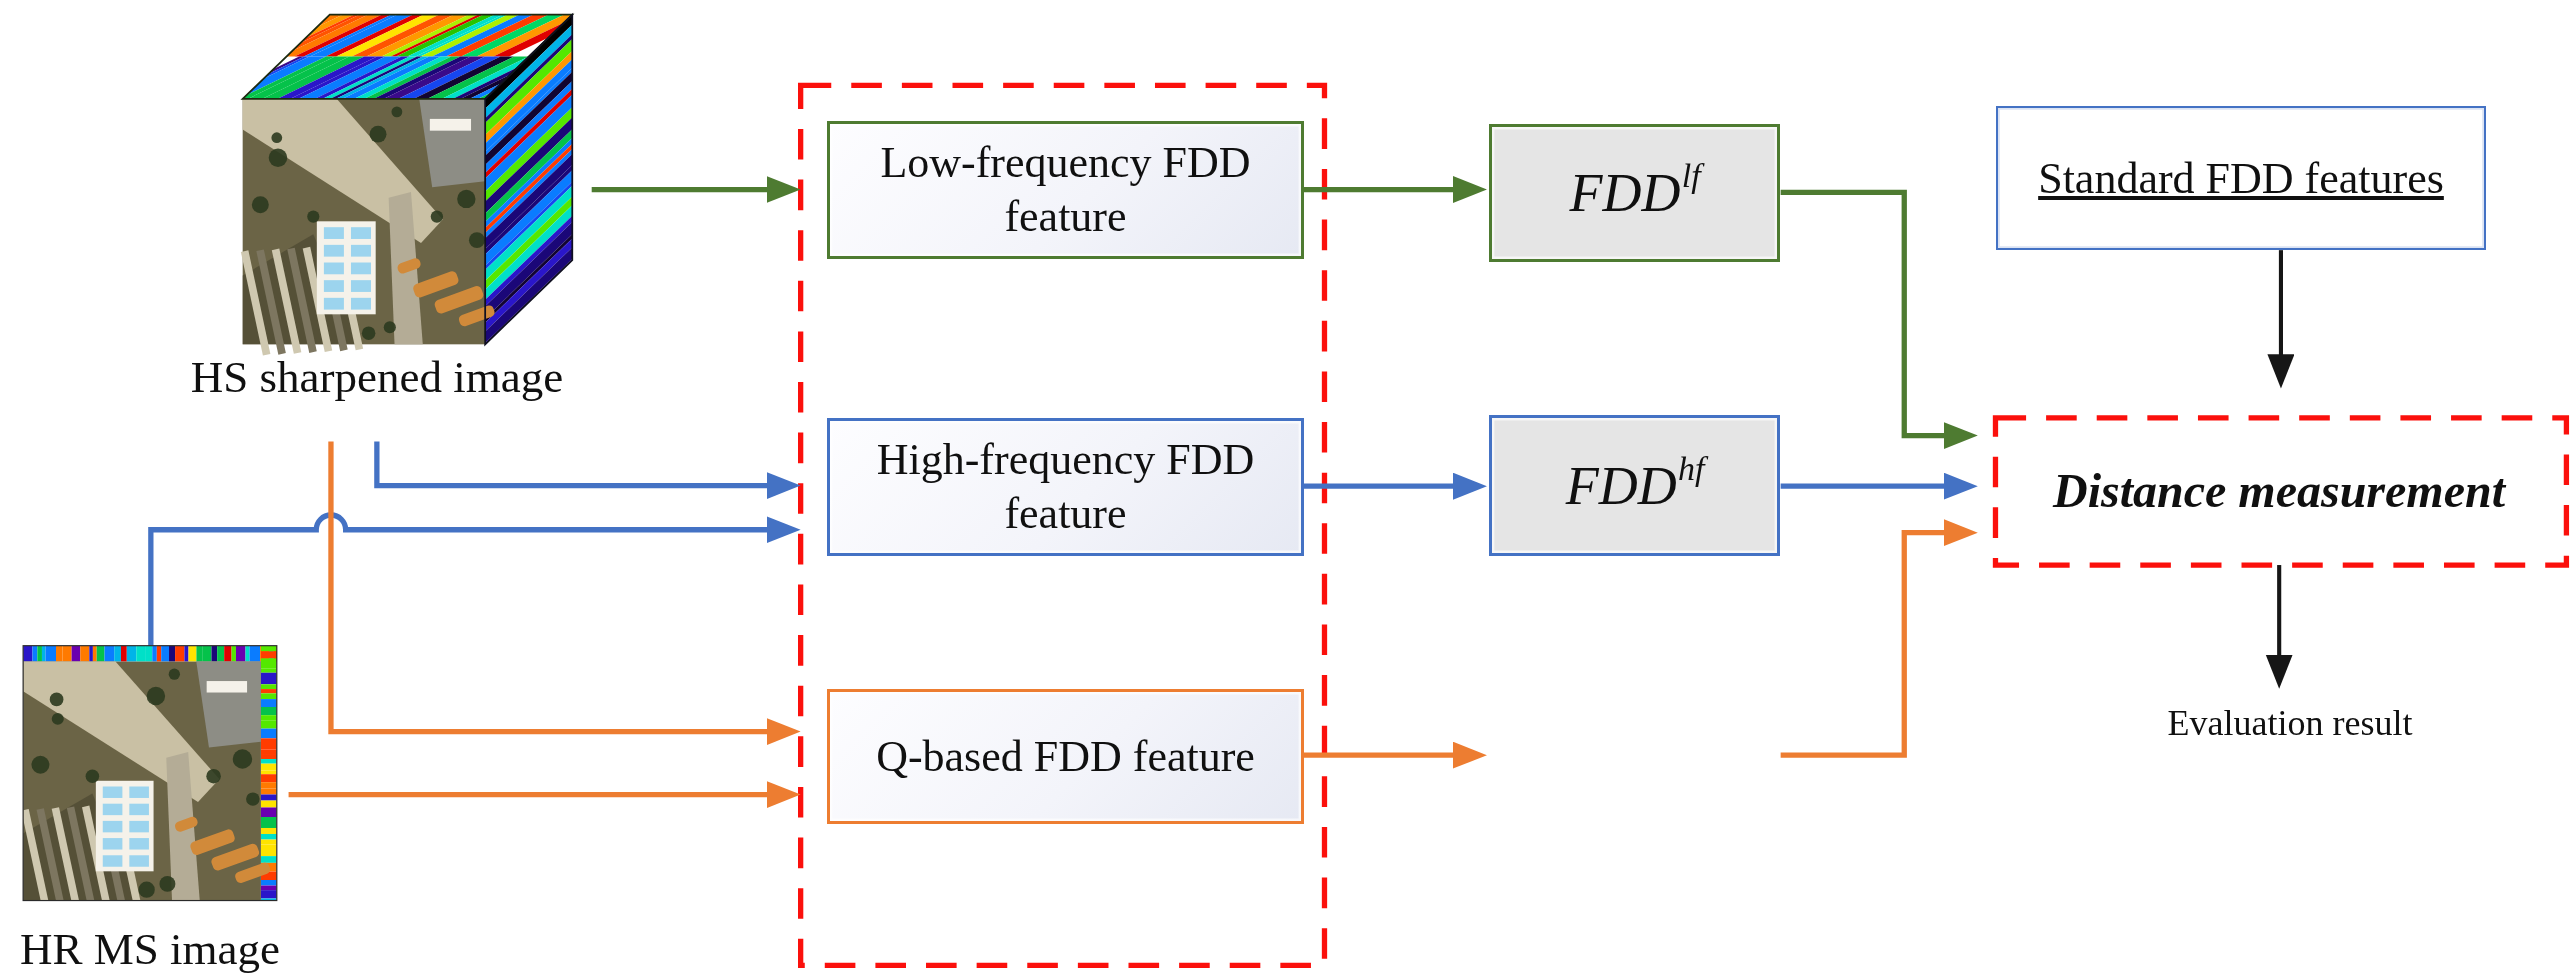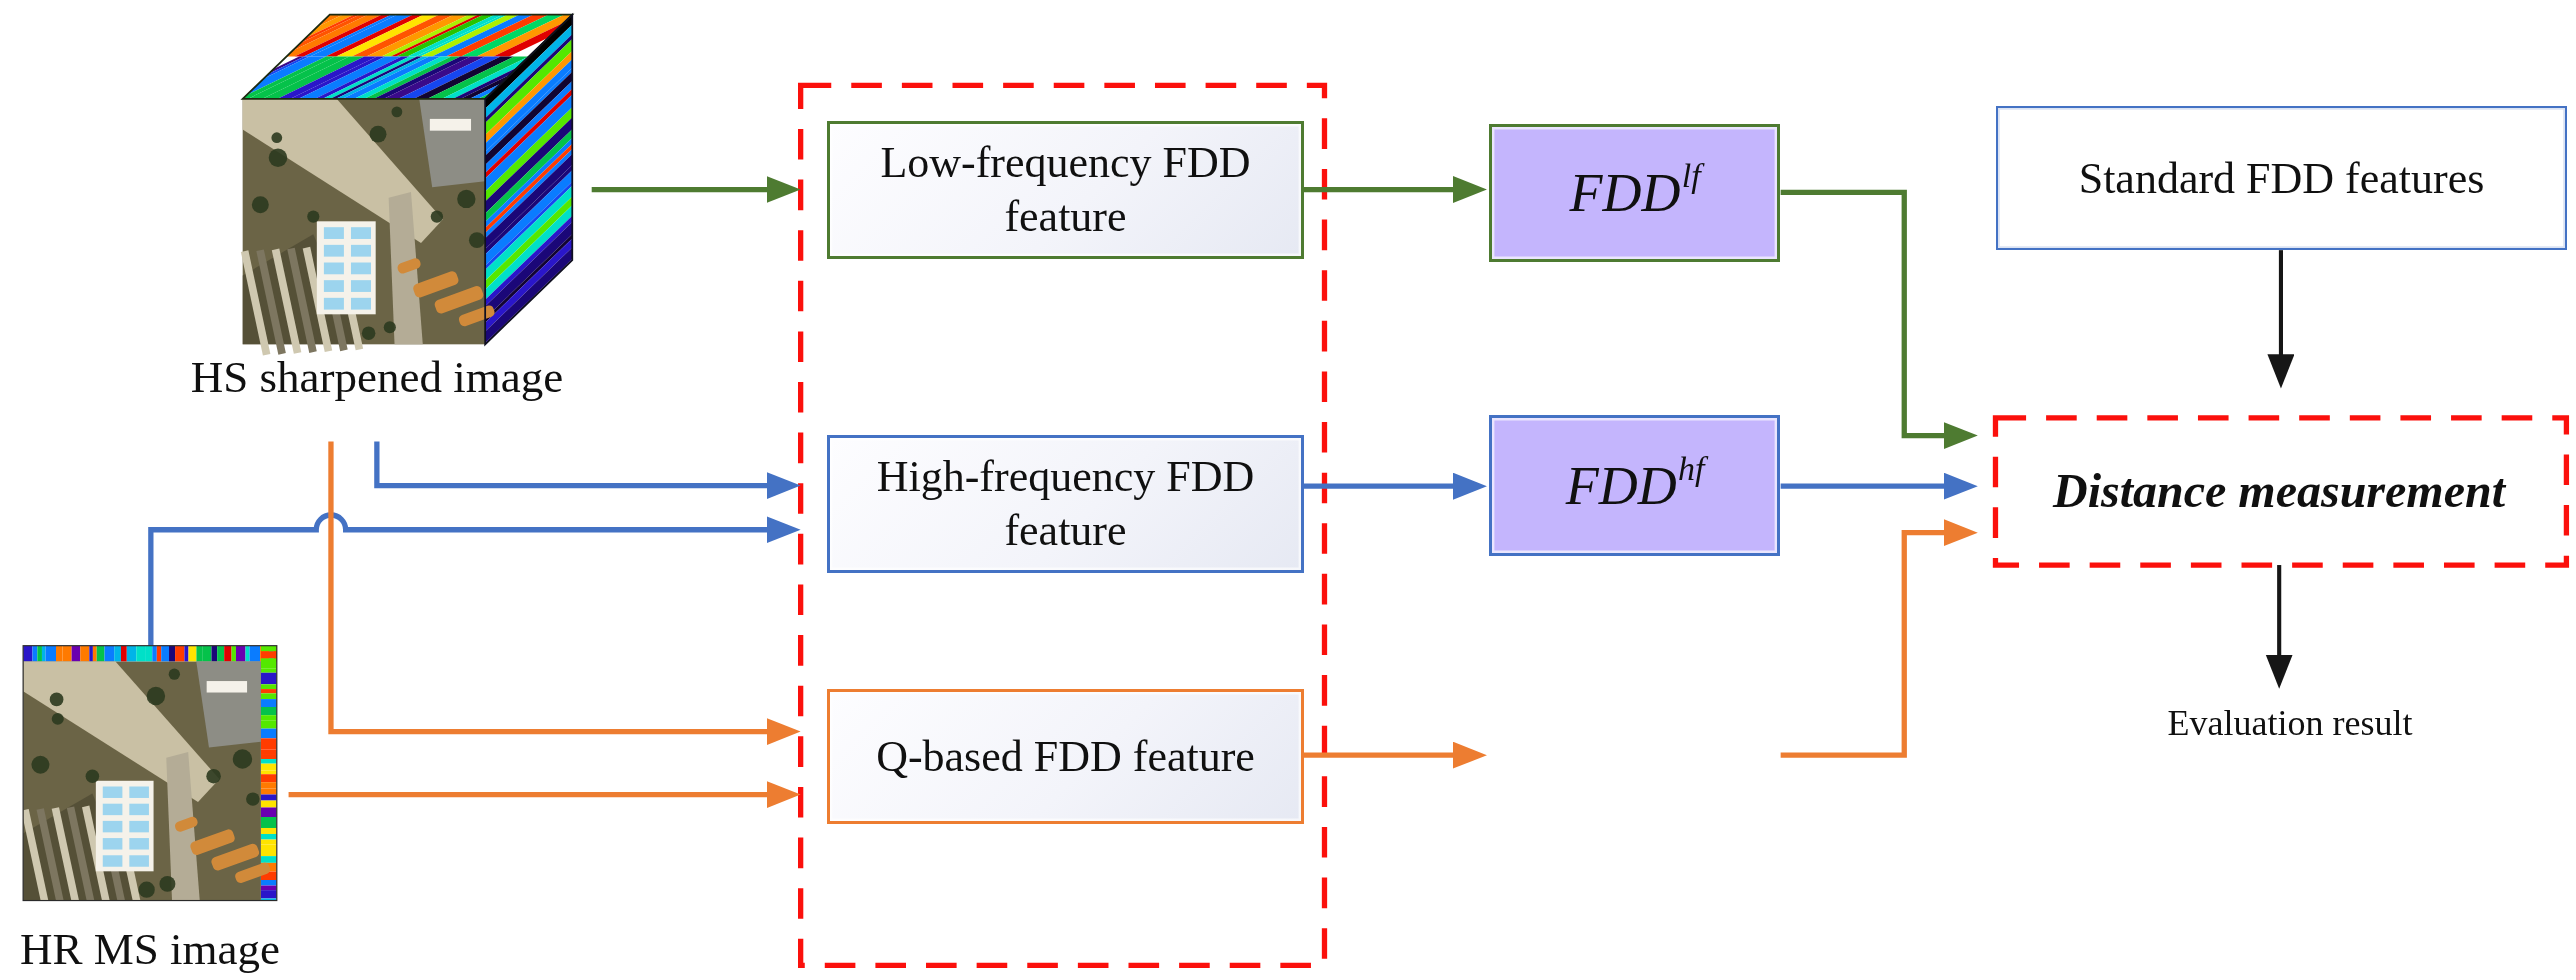--- a/index.html
+++ b/index.html
@@ -13,21 +13,21 @@
     display:flex; align-items:center; justify-content:center; text-align:center;
     color:#101010;
   }
   .fe-box{
     border:3.5px solid #000;
     background:linear-gradient(135deg,#fdfdff 0%,#f3f4fa 55%,#e6e9f3 100%);
     box-shadow:inset 0 0 0 2.4px rgba(255,255,255,.65);
     font-size:44px; line-height:1.22;
   }
   .out-box{
-    border:3.5px solid #000; background:#c4b5fd;
+    border:3.5px solid #000; background:#e5e5e5;
     box-shadow:inset 0 0 0 2.4px rgba(255,255,255,.65);
     font-size:54px; font-style:italic;
   }
   .out-box sup{font-size:34px; font-style:italic; position:relative; top:-4.7px; left:1.2px;}
   .std-box{
     border:2.9px solid var(--blue); background:#ffffff;
     box-shadow:inset 0 0 0 1.8px rgba(210,220,240,.8);
     font-size:44px;
   }
   .caption{font-size:45px; white-space:nowrap; transform:translate(-50%,-50%);}
@@ -354,35 +354,35 @@
             <circle cx="330" cy="200" r="12.622865676879883" fill="#2c3a1f" opacity="0.9"></circle>
           </g>
         </g>
       <rect x="39" y="1097" width="431" height="433" fill="none" stroke="#2a2a2a" stroke-width="2"></rect>
     </g>
   </svg>
 
   <div class="node fe-box" style="left: 827px; top: 121px; width: 477px; height: 138px; border-color: rgb(78, 123, 49);">
     <span style="display:block;width:377px;">Low-frequency FDD feature</span>
   </div>
-  <div class="node fe-box" style="left: 827px; top: 418px; width: 477px; height: 138px; border-color: rgb(68, 114, 196); margin-top: 17px;">
+  <div class="node fe-box" style="left: 827px; top: 418px; width: 477px; height: 138px; border-color: rgb(68, 114, 196);">
     <span style="display:block;width:389px;">High-frequency FDD feature</span>
   </div>
   <div class="node fe-box" style="left: 827px; top: 689px; width: 477px; height: 135px; border-color: rgb(237, 125, 49);">
     <span style="display:block;white-space:nowrap;">Q-based FDD feature</span>
   </div>
 
   <div class="node out-box" style="left: 1489px; top: 124px; width: 291px; height: 138px; border-color: rgb(78, 123, 49);">
     <span><span>FDD</span><sup>lf</sup></span>
   </div>
   <div class="node out-box" style="left: 1489px; top: 415px; width: 291px; height: 141px; border-color: rgb(68, 114, 196);">
     <span><span>FDD</span><sup>hf</sup></span>
   </div>
 
-  <div class="node std-box" style="left:1996px;top:106px;width:571px;height:144px;">
+  <div class="node std-box" style="left:1996px;top:106px;width:490px;height:144px;text-decoration:underline;">
     <span>Standard FDD features</span>
   </div>
 
   <div class="node bold-italic" style="left:2279px;top:490px;">Distance measurement</div>
 
   <div class="node caption" style="left:365px;top:377px;margin-left:12px;">HS sharpened image</div>
   <div class="node caption" style="left:150px;top:949px;">HR MS image</div>
   <div class="node plain-label" style="left:2290px;top:723px;">Evaluation result</div>
 </div>
 

